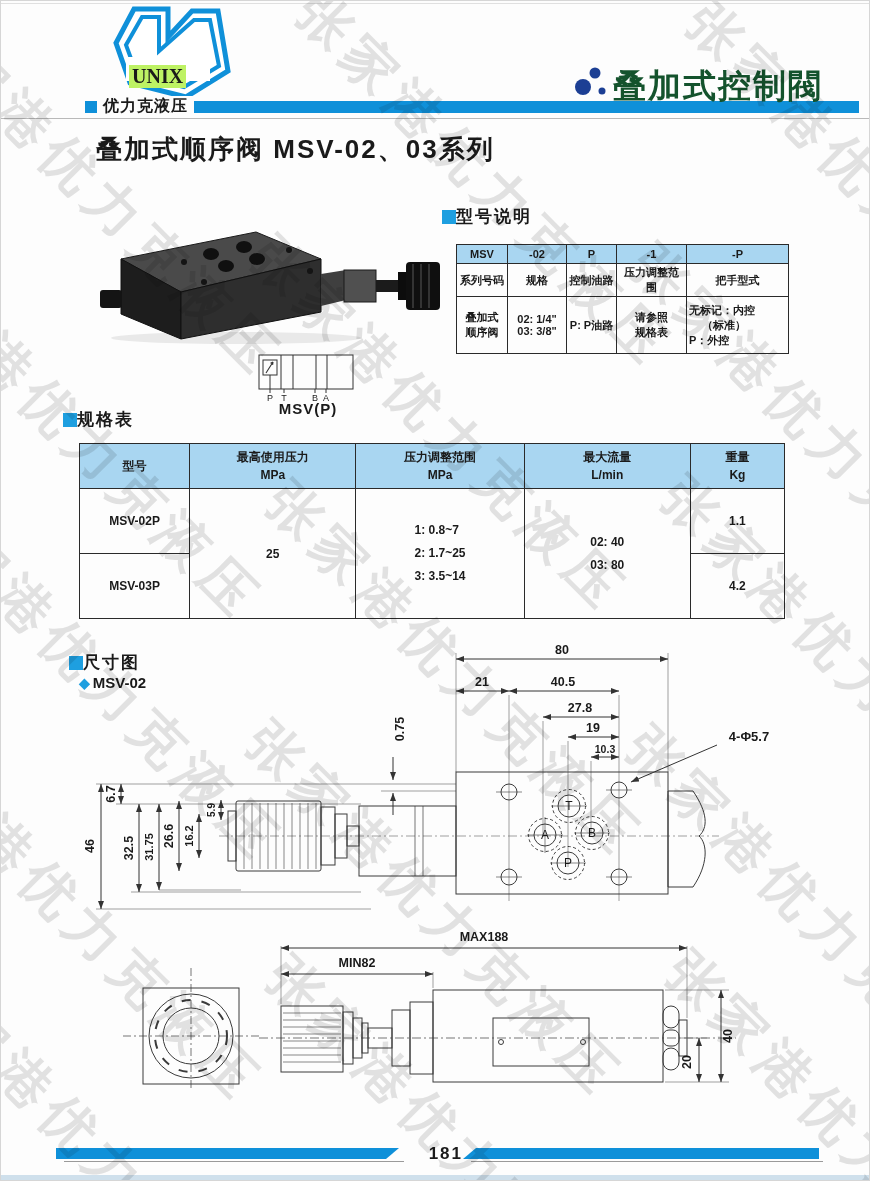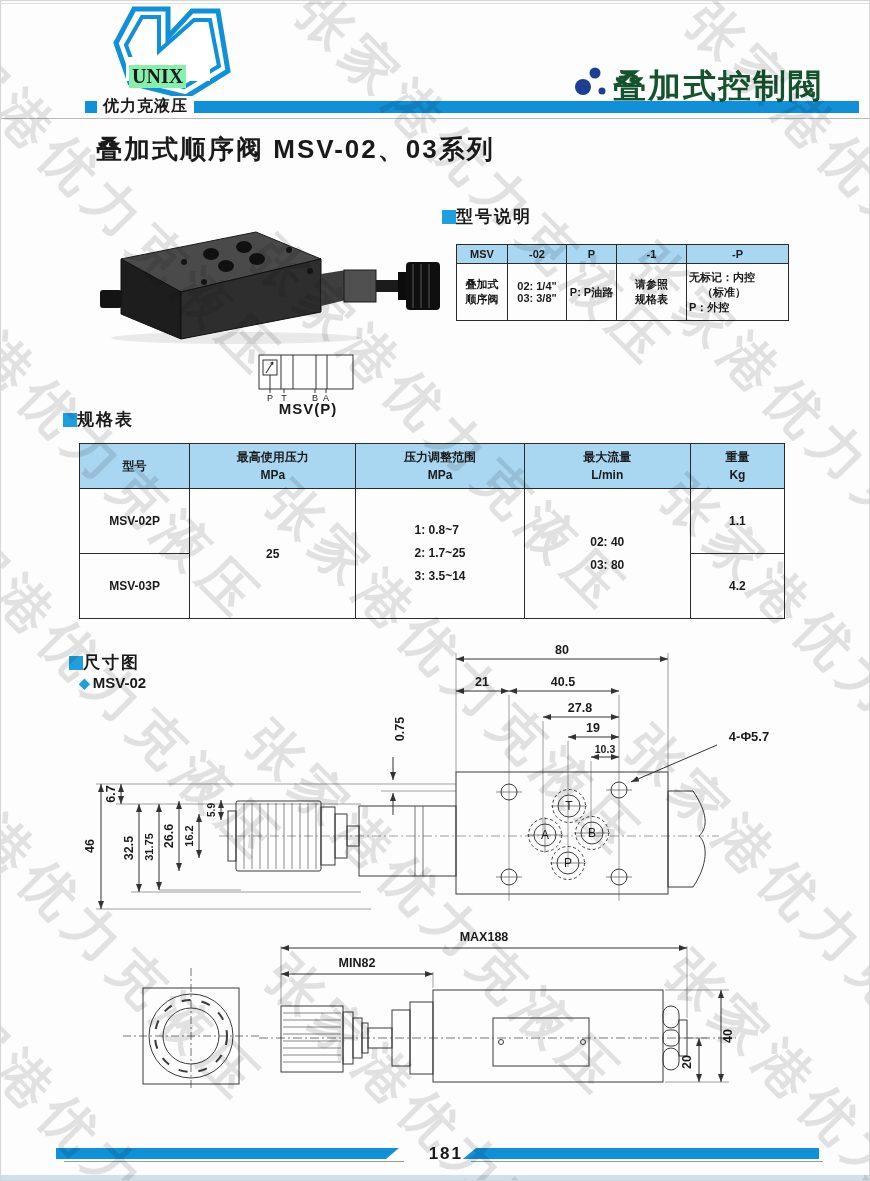--- a/index.html
+++ b/index.html
@@ -5,21 +5,21 @@
   html,body{margin:0;padding:0;background:#eee;}
   .page{position:relative;width:870px;height:1181px;background:#fdfdfd;overflow:hidden;
         font-family:"Liberation Sans",sans-serif;color:#1a1a1a;border:1px solid #d6d6d6;box-sizing:border-box;}
   .abs{position:absolute;}
   
   .top-hairline{left:0;top:2px;width:870px;height:1px;background:#e0e0e0;}
   .logo-sub{left:96px;top:95px;font-size:16px;font-weight:700;background:#fdfdfd;padding:0 6px;z-index:6;letter-spacing:1px;}
   .hbar{left:84px;top:100px;width:774px;height:12px;background:#0f90d9;z-index:4;}
   .hbar-line{left:0;top:117px;width:870px;height:1px;background:#b9b9b9;}
   .cat-title{left:612px;top:63px;font-size:33px;font-weight:700;letter-spacing:2px;color:#14532d;z-index:5;}
-  .logo-unix{left:128px;top:64px;font-family:"Liberation Serif",serif;font-size:20px;font-weight:700;z-index:6;background:#86efac;padding:0 3px;}
+  .logo-unix{left:128px;top:64px;font-family:"Liberation Serif",serif;font-size:20px;font-weight:700;z-index:6;background:#bef264;padding:0 3px;}
   
   .page-title{left:95px;top:131px;font-size:26px;font-weight:700;letter-spacing:2px;}
   
   .sec{display:flex;align-items:center;font-size:17px;font-weight:700;letter-spacing:2px;}
   .bluesq{width:14px;height:14px;background:#1e9fe0;display:inline-block;}
   .sub-dim{display:flex;align-items:center;gap:3px;font-size:15px;font-weight:700;}
   .diamond{color:#1e9fe0;font-size:14px;line-height:1;}
   
   table{border-collapse:collapse;table-layout:fixed;}
   .mtab{left:455px;top:243px;width:332px;font-size:11px;font-weight:700;}
@@ -132,20 +132,27 @@
         <col style="width:70px">
         <col style="width:102px">
       </colgroup>
     <tbody>
         <tr class="mhead">
       <td>MSV</td>
       <td>-02</td>
       <td>P</td>
       <td>-1</td>
       <td>-P</td>
+    </tr>
+    <tr class="mlabel">
+      <td>系列号码</td>
+      <td>规格</td>
+      <td>控制油路</td>
+      <td>压力调整范围</td>
+      <td>把手型式</td>
     </tr>
     <tr class="mvals">
       <td>
         <div>叠加式</div>
         <div>顺序阀</div>
       </td>
       <td>
         <div>02: 1/4"</div>
         <div>03: 3/8"</div>
       </td>

